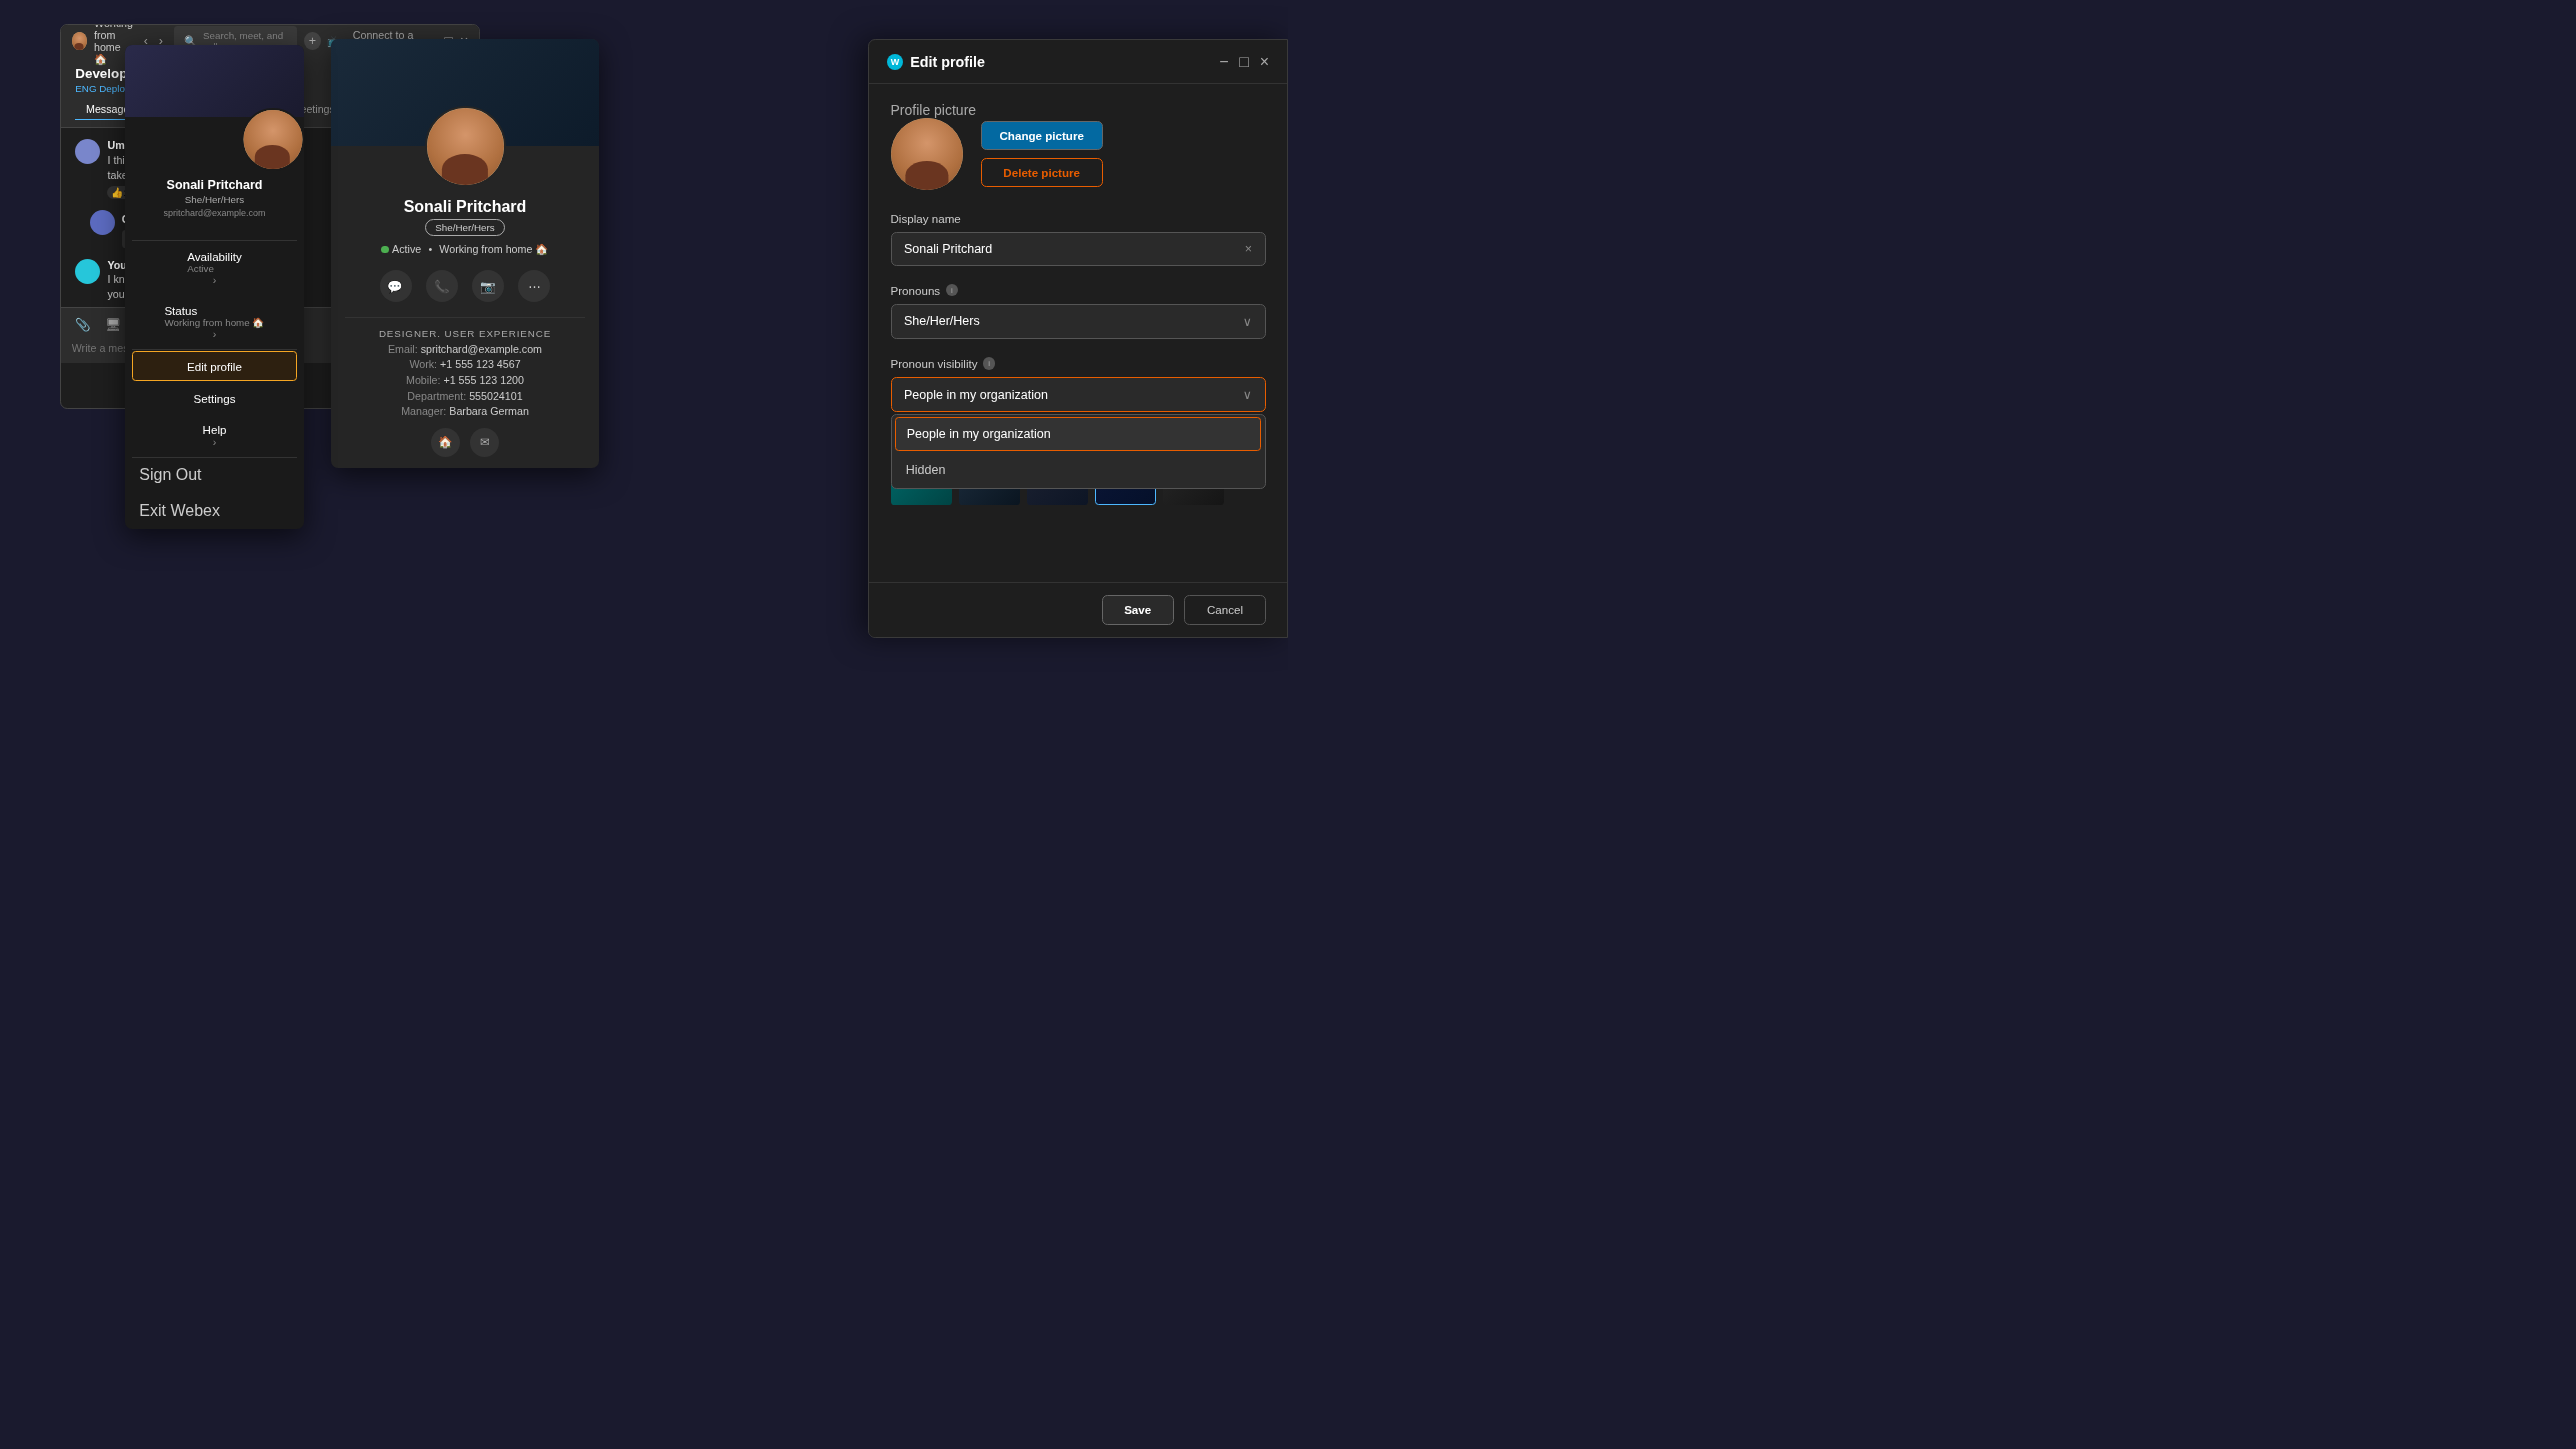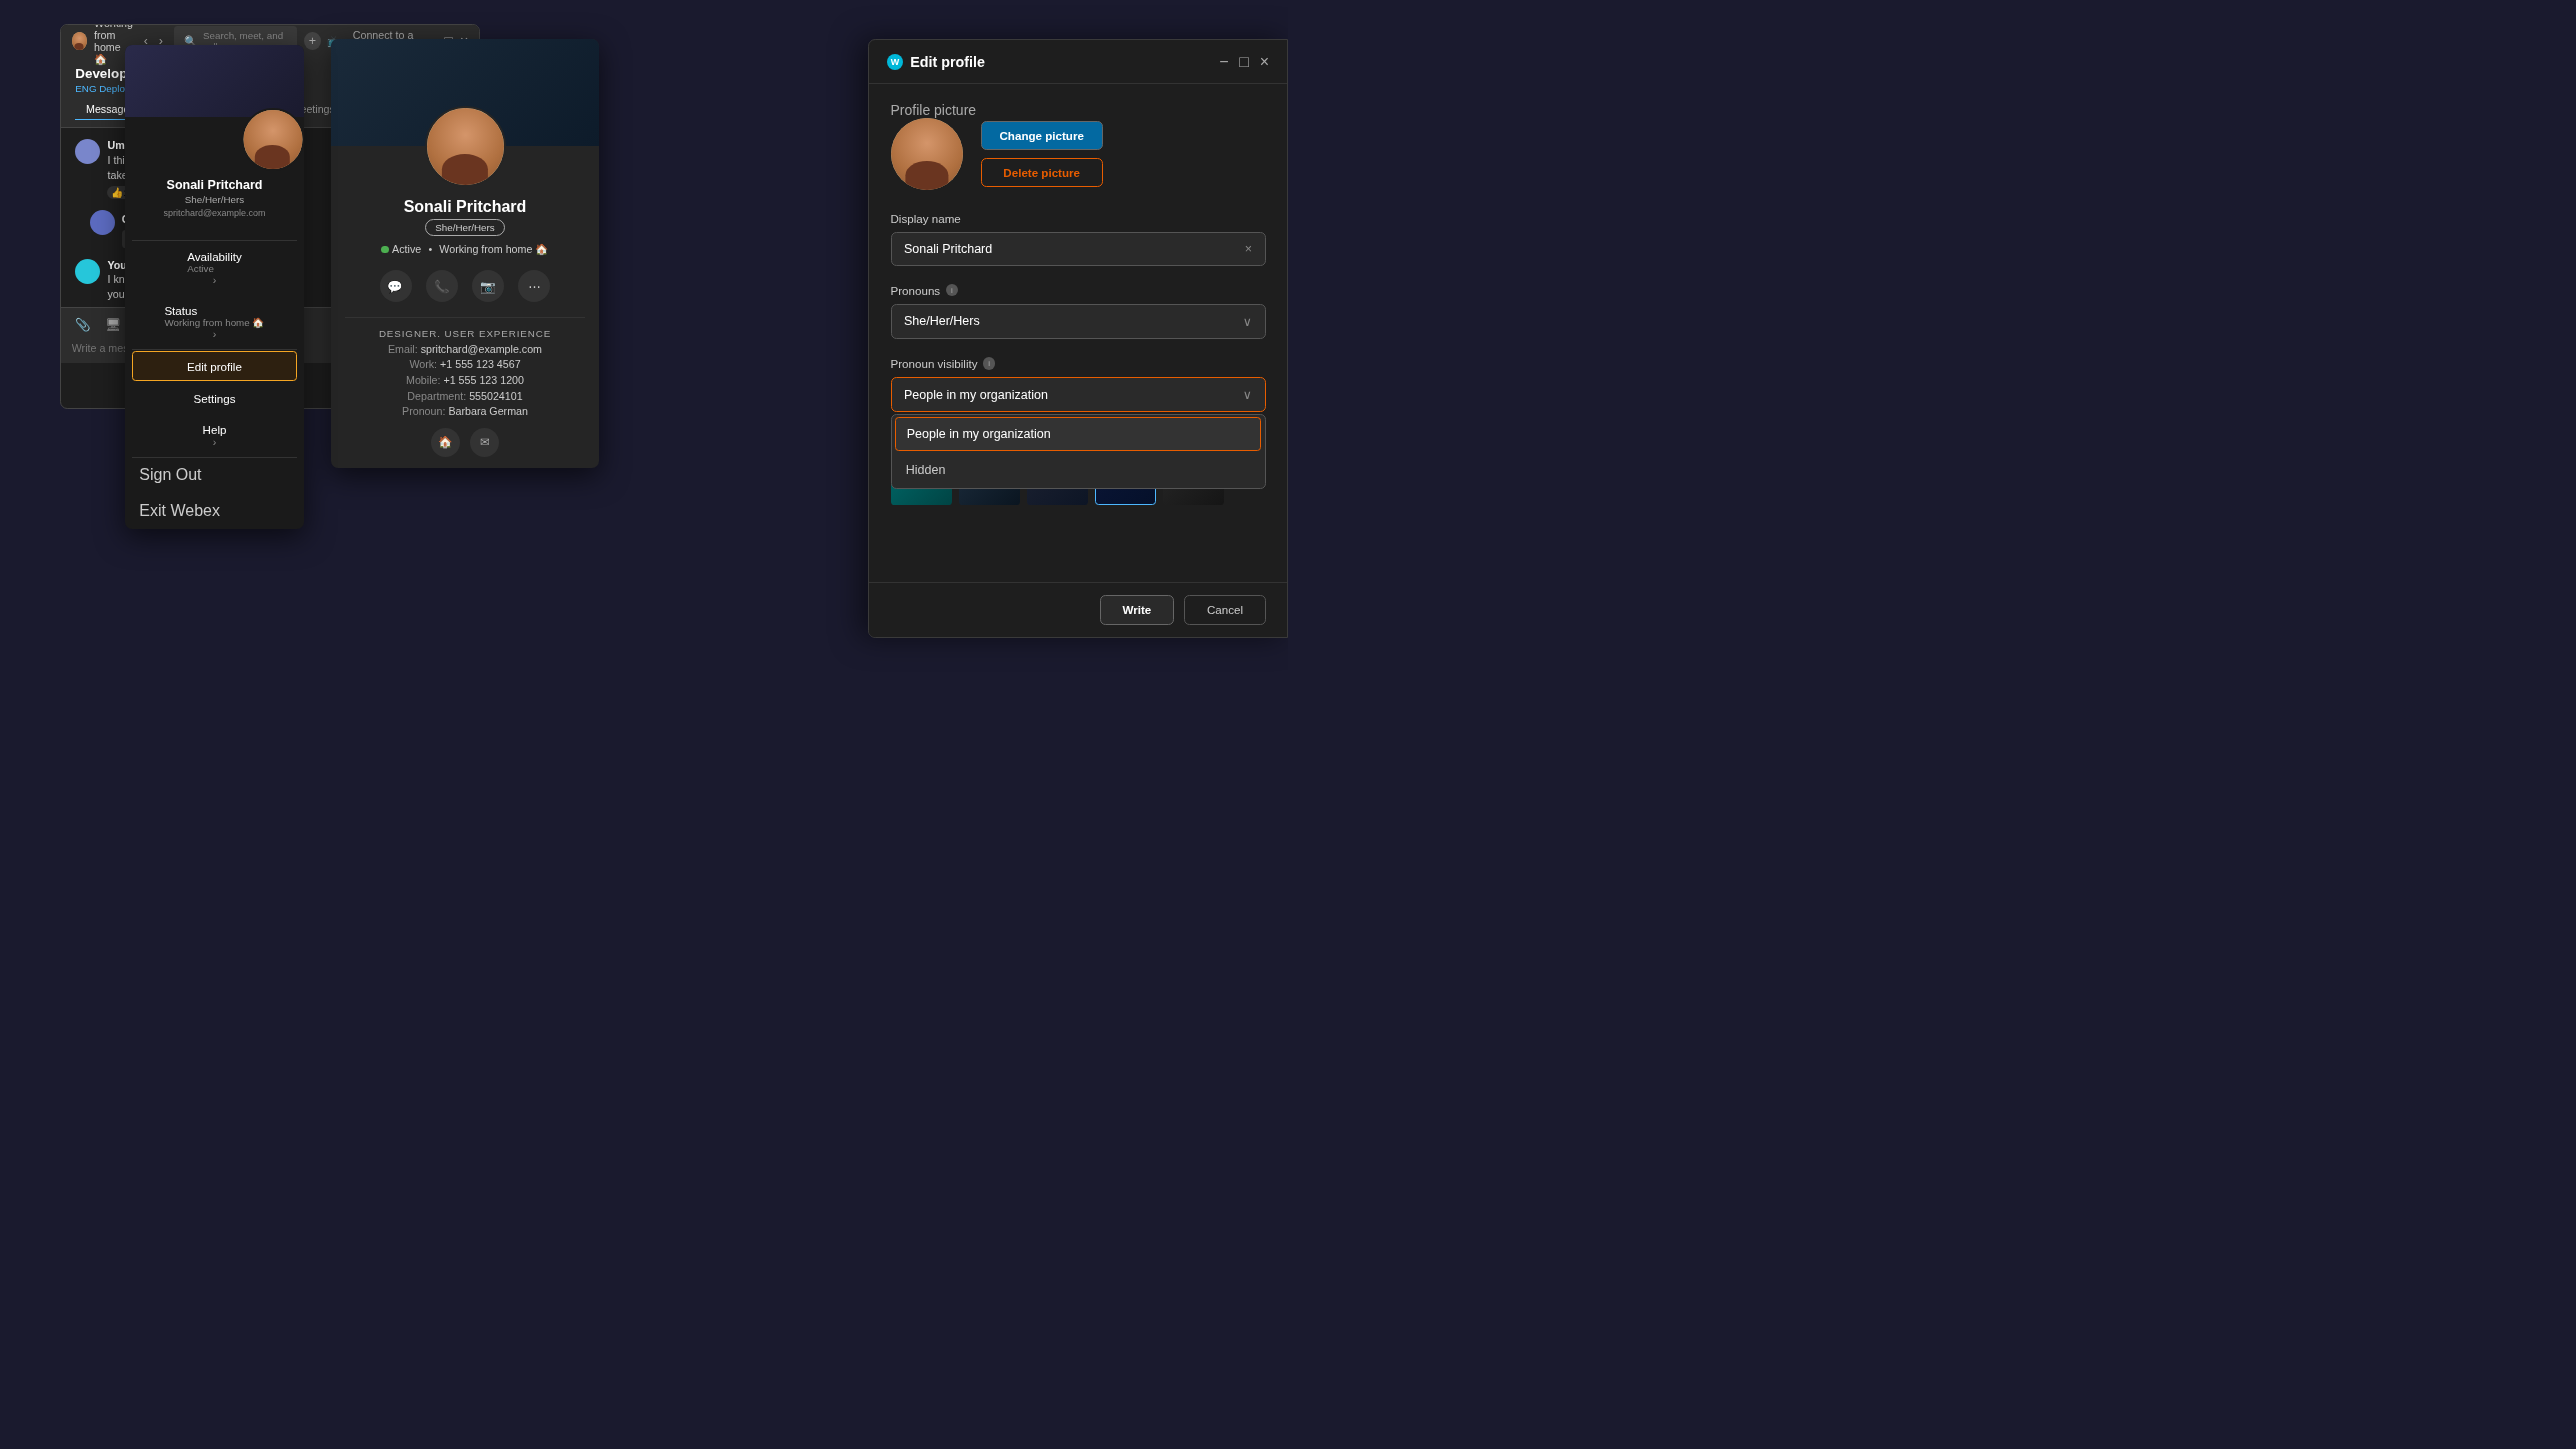--- a/index.html
+++ b/index.html
@@ -971,21 +971,21 @@
     </div>
     <div class="preview-info-row">
       <span class="preview-info-label">Mobile:</span>
       <span>+1 555 123 1200</span>
     </div>
     <div class="preview-info-row">
       <span class="preview-info-label">Department:</span>
       <span>555024101</span>
     </div>
     <div class="preview-info-row">
-      <span class="preview-info-label">Pronoun:</span>
+      <span class="preview-info-label">Manager:</span>
       <span>Barbara German</span>
     </div>
   </div>
   <div class="preview-footer">
     <button class="preview-footer-btn">🏠</button>
     <button class="preview-footer-btn">✉</button>
   </div>
 
 </div>
 
@@ -1059,17 +1059,17 @@
         <div class="bg-preview" style="background:linear-gradient(135deg,#006666,#004444);"></div>
         <div class="bg-preview" style="background:linear-gradient(135deg,#1a2a3a,#0a1520);"></div>
         <div class="bg-preview" style="background:linear-gradient(135deg,#1a2030,#0d1525);"></div>
         <div class="bg-preview active" style="background:linear-gradient(135deg,#0a1535,#05102a);"></div>
         <div class="bg-preview" style="background:linear-gradient(135deg,#252525,#151515);"></div>
       </div>
     </div>
   </div>
 
   <div class="panel-footer">
-    <button class="save-btn">Write</button>
+    <button class="save-btn">Save</button>
     <button class="cancel-btn">Cancel</button>
   </div>
 </div>
 
 
 </body></html>

